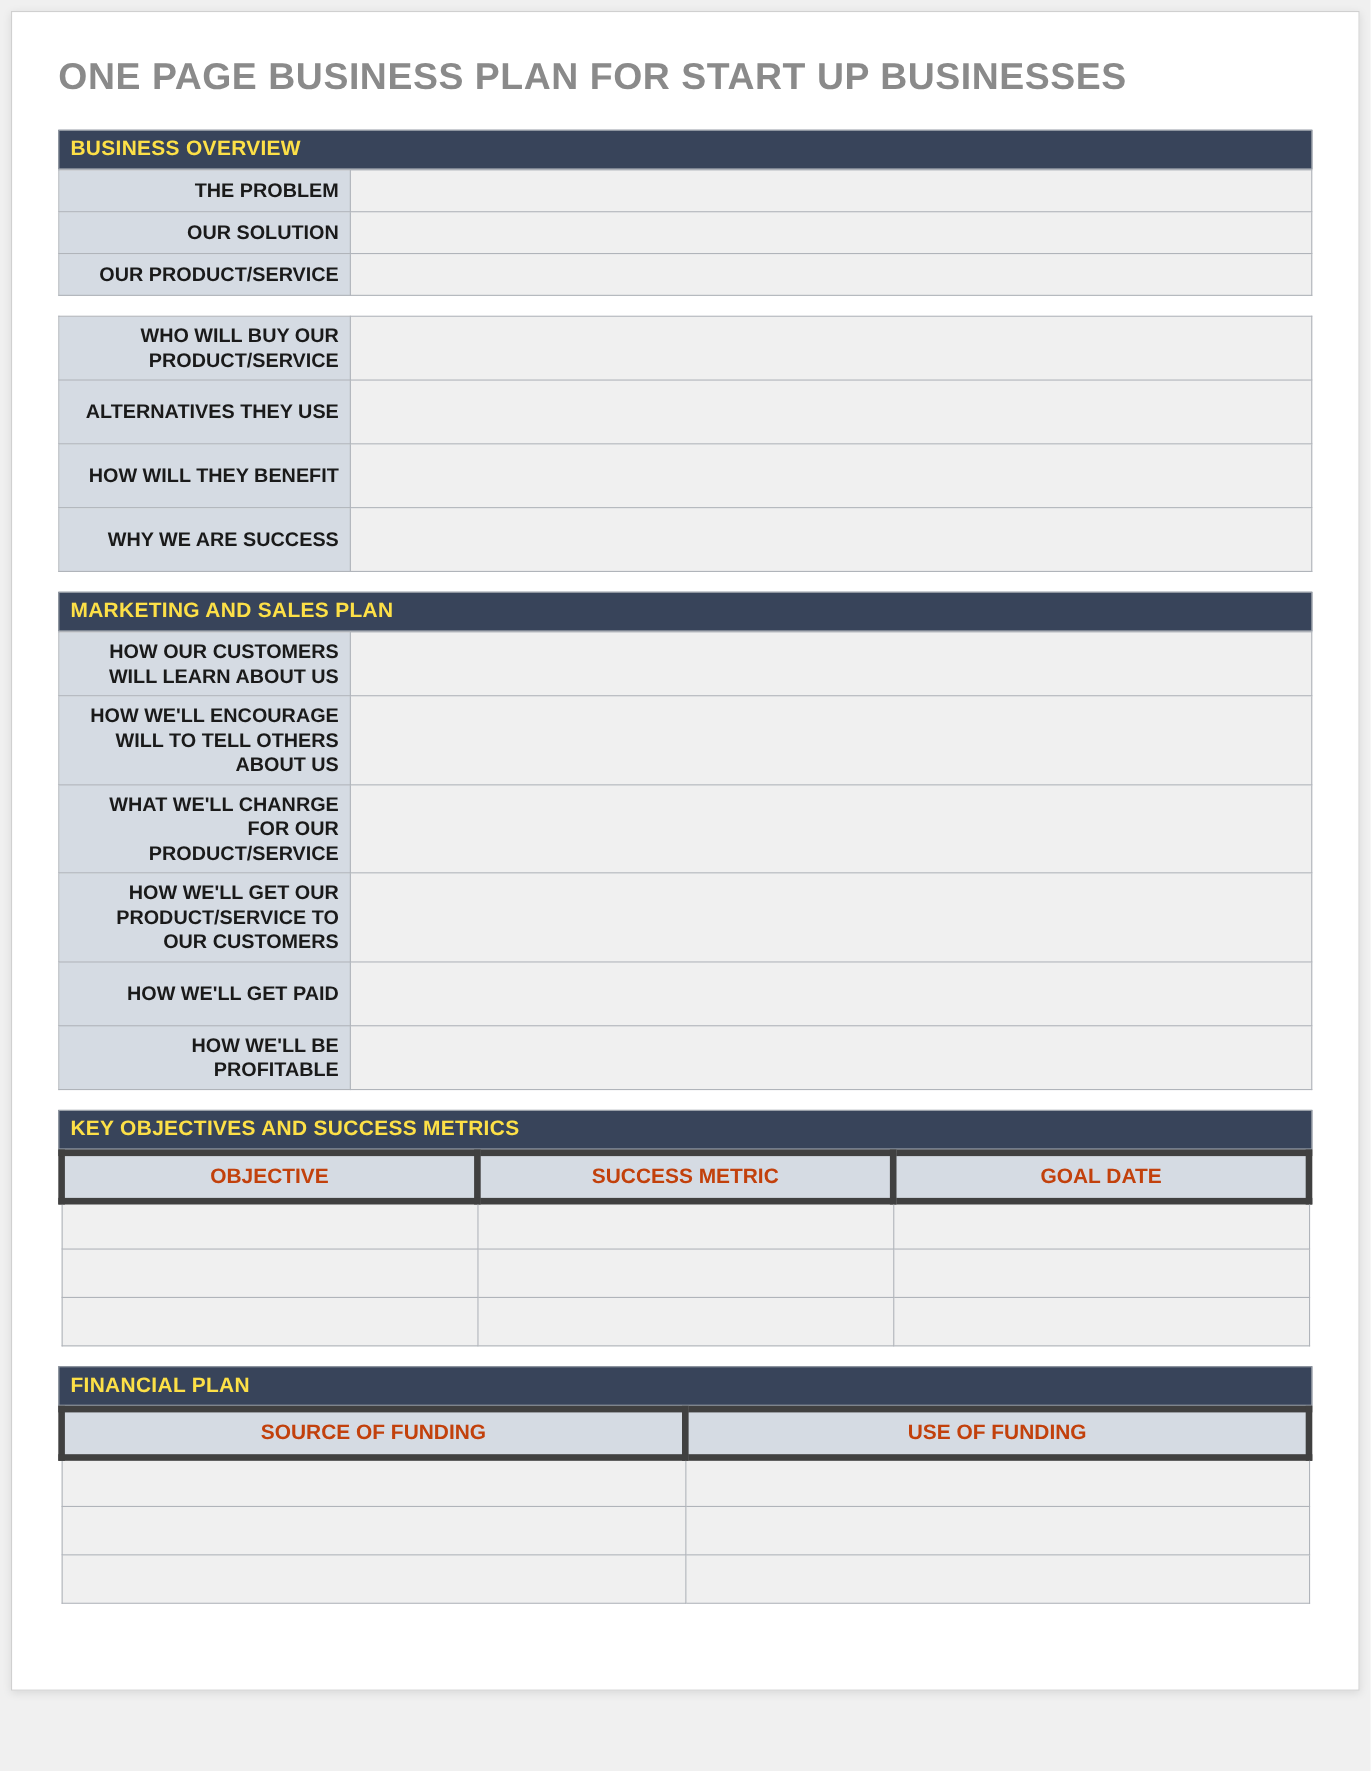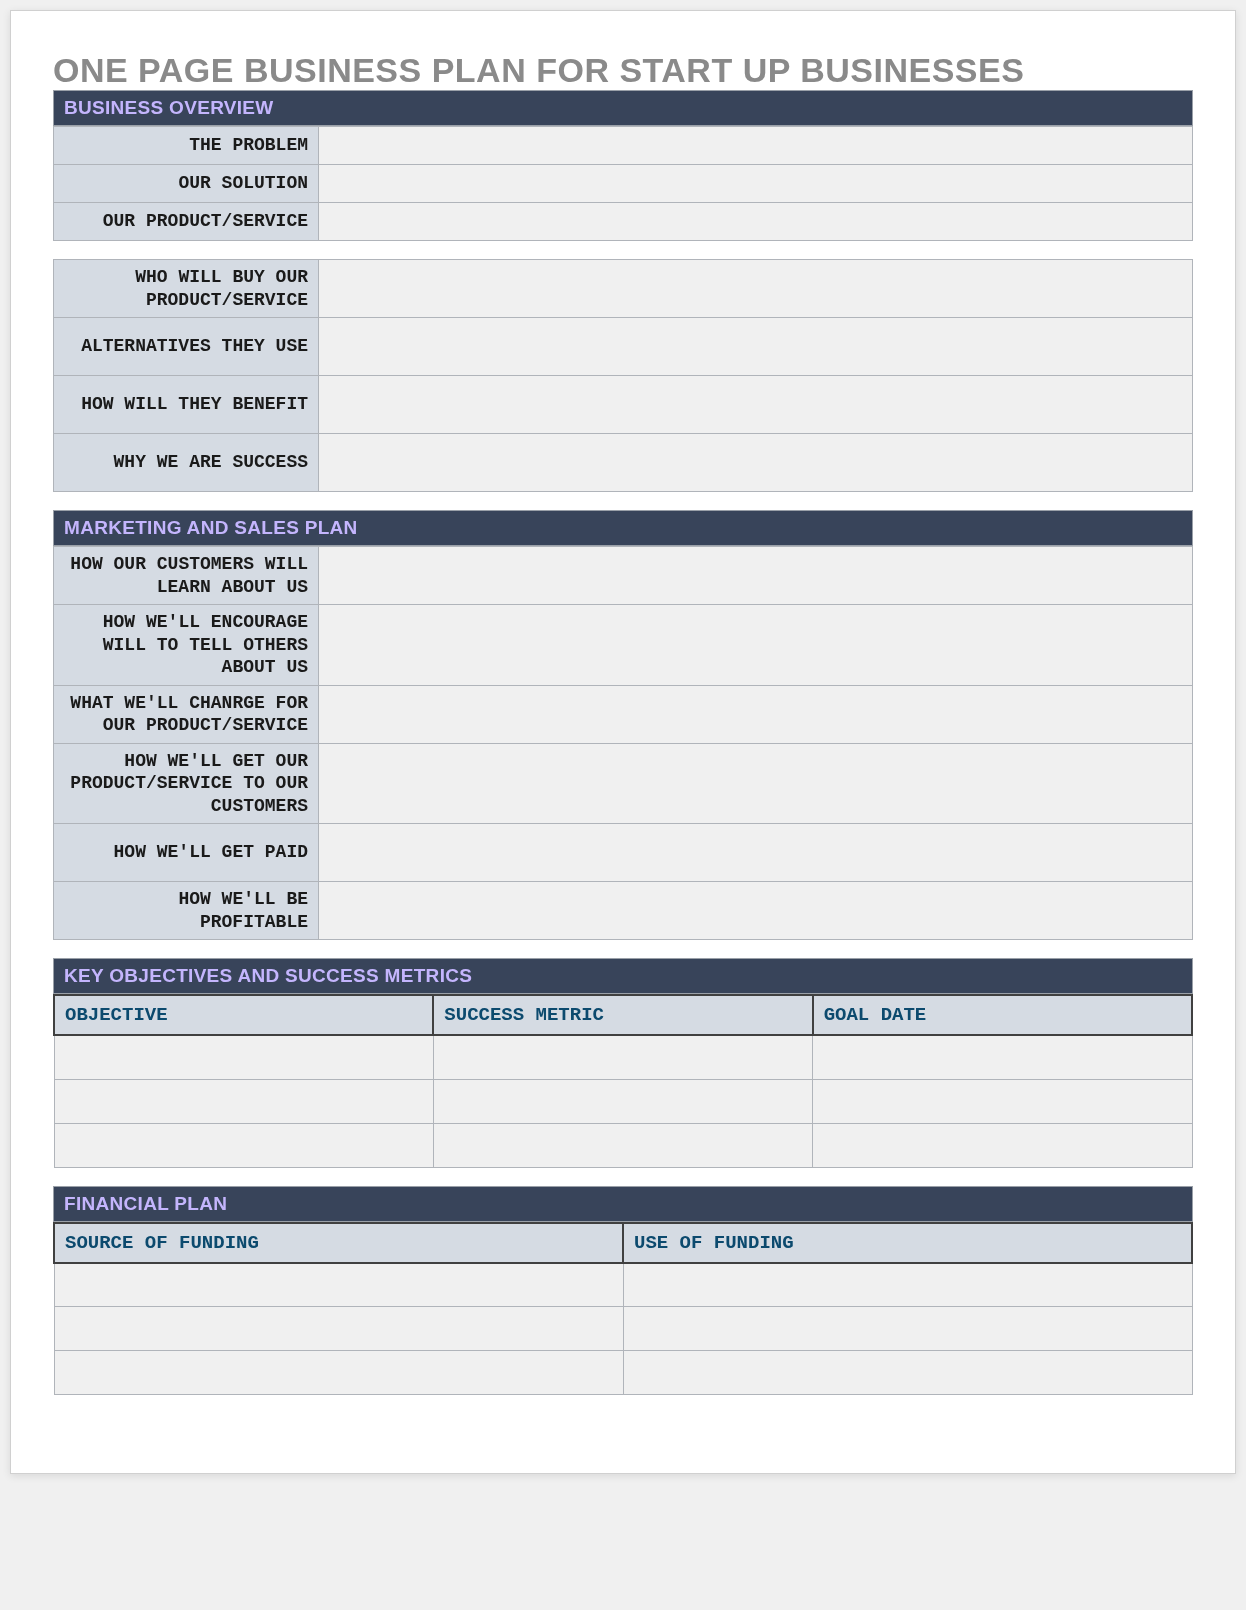--- a/index.html
+++ b/index.html
@@ -15,36 +15,36 @@
     background: #fff;
     border: 1px solid #d0d0d0;
     box-shadow: 0 2px 8px rgba(0,0,0,0.1);
     padding: 40px 42px 60px 42px;
   }
   .page-title {
     font-size: 34px;
     font-weight: bold;
     color: #8a8a8a;
     letter-spacing: 0.5px;
+    margin-bottom: 28px;
   }
   .section { margin-bottom: 18px; }
   .section-header {
     background: #38445a;
-    color: #c4b5fd;
+    color: #fde047;
     font-weight: bold;
     font-size: 19px;
     padding: 6px 10px;
     letter-spacing: 0.3px;
     border: 1px solid #9aa0a8;
   }
   table {
     width: 100%;
     border-collapse: collapse;
     table-layout: fixed;
-    font-family: Liberation Mono, monospace;
   }
   .row-label {
     background: #d5dbe3;
     color: #1a1a1a;
     font-weight: bold;
     font-size: 18px;
     text-align: right;
     padding: 6px 10px;
     vertical-align: middle;
     border: 1px solid #b0b4ba;
@@ -58,26 +58,26 @@
     color: #333;
     vertical-align: middle;
   }
   .col-label-narrow { width: 265px; }
   .row-h-sm td { height: 38px; }
   .row-h-md td { height: 58px; margin-left: 14px; }
   .row-h-lg td { height: 78px; }
 
   .col-header {
     background: #d5dbe3;
-    color: #0c4a6e;
+    color: #c2410c;
     font-weight: bold;
     font-size: 19px;
-    text-align: left;
+    text-align: center;
     padding: 8px 10px;
-    border: 2px solid #404040;
+    border: 6px solid #404040;
   }
   .data-cell {
     background: #f0f0f0;
     border: 1px solid #b0b4ba;
     height: 44px;
     padding: 6px 10px;
   }
 </style>
 </head>
 <body>

